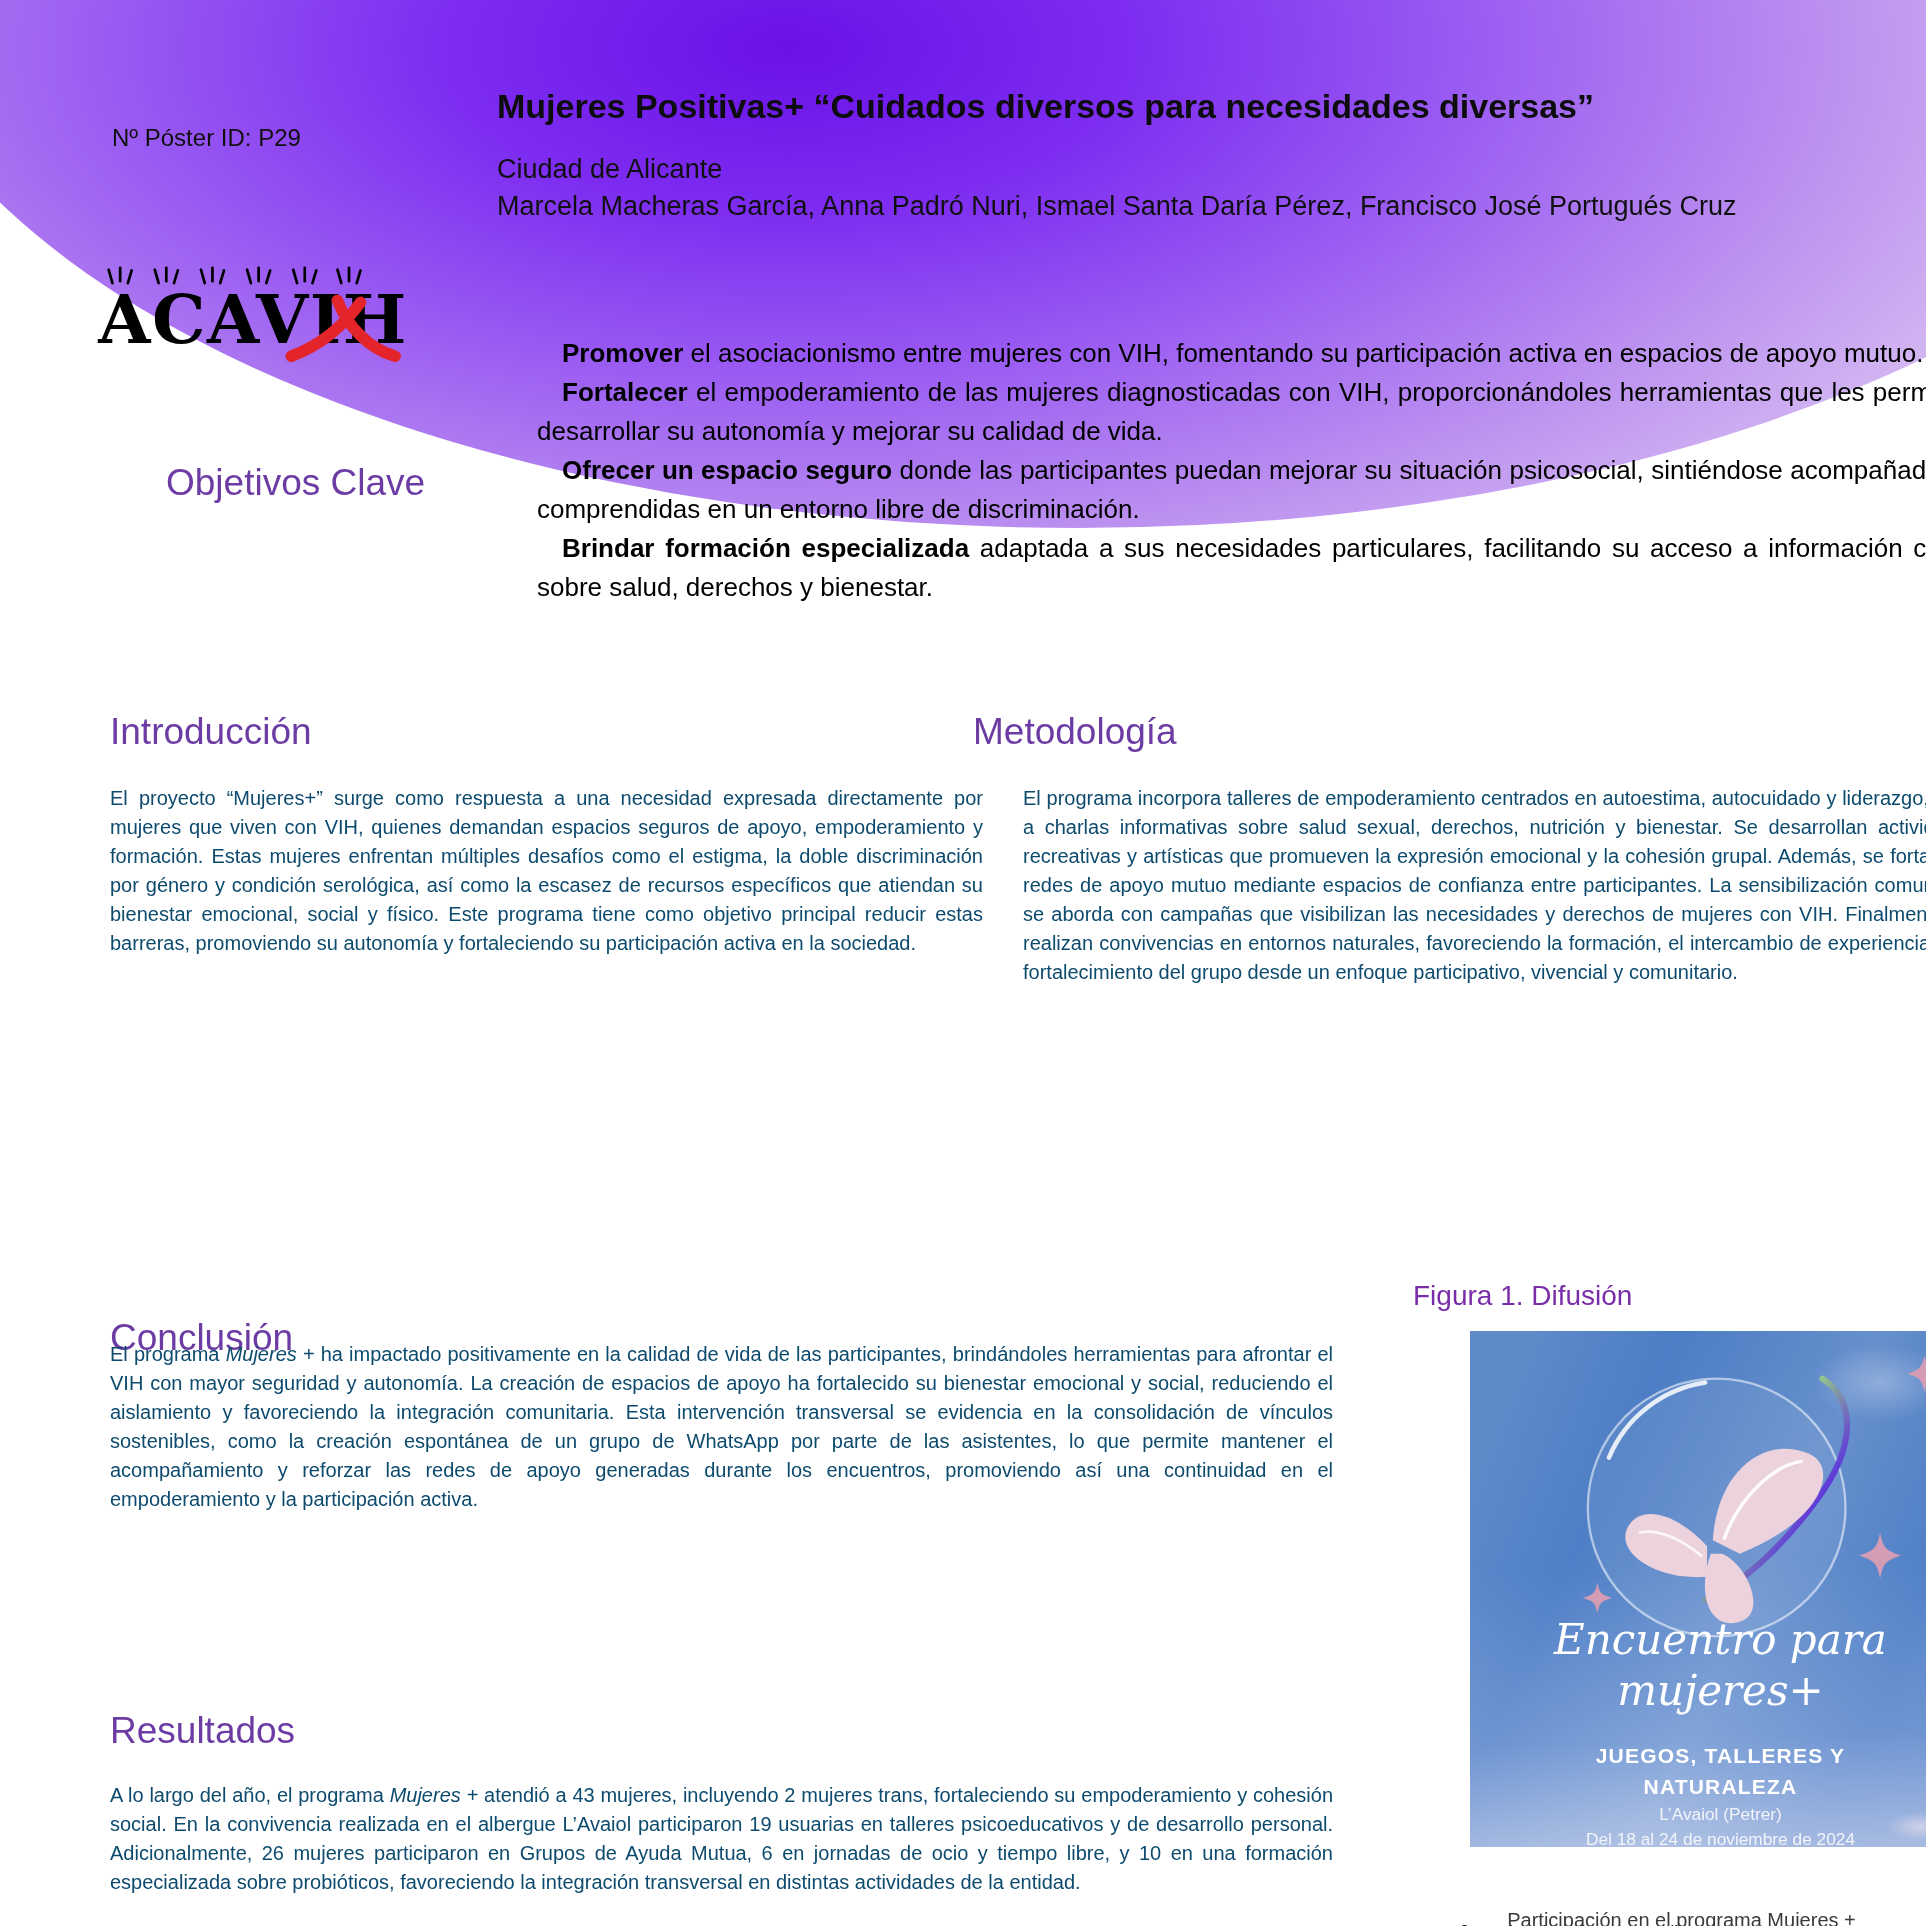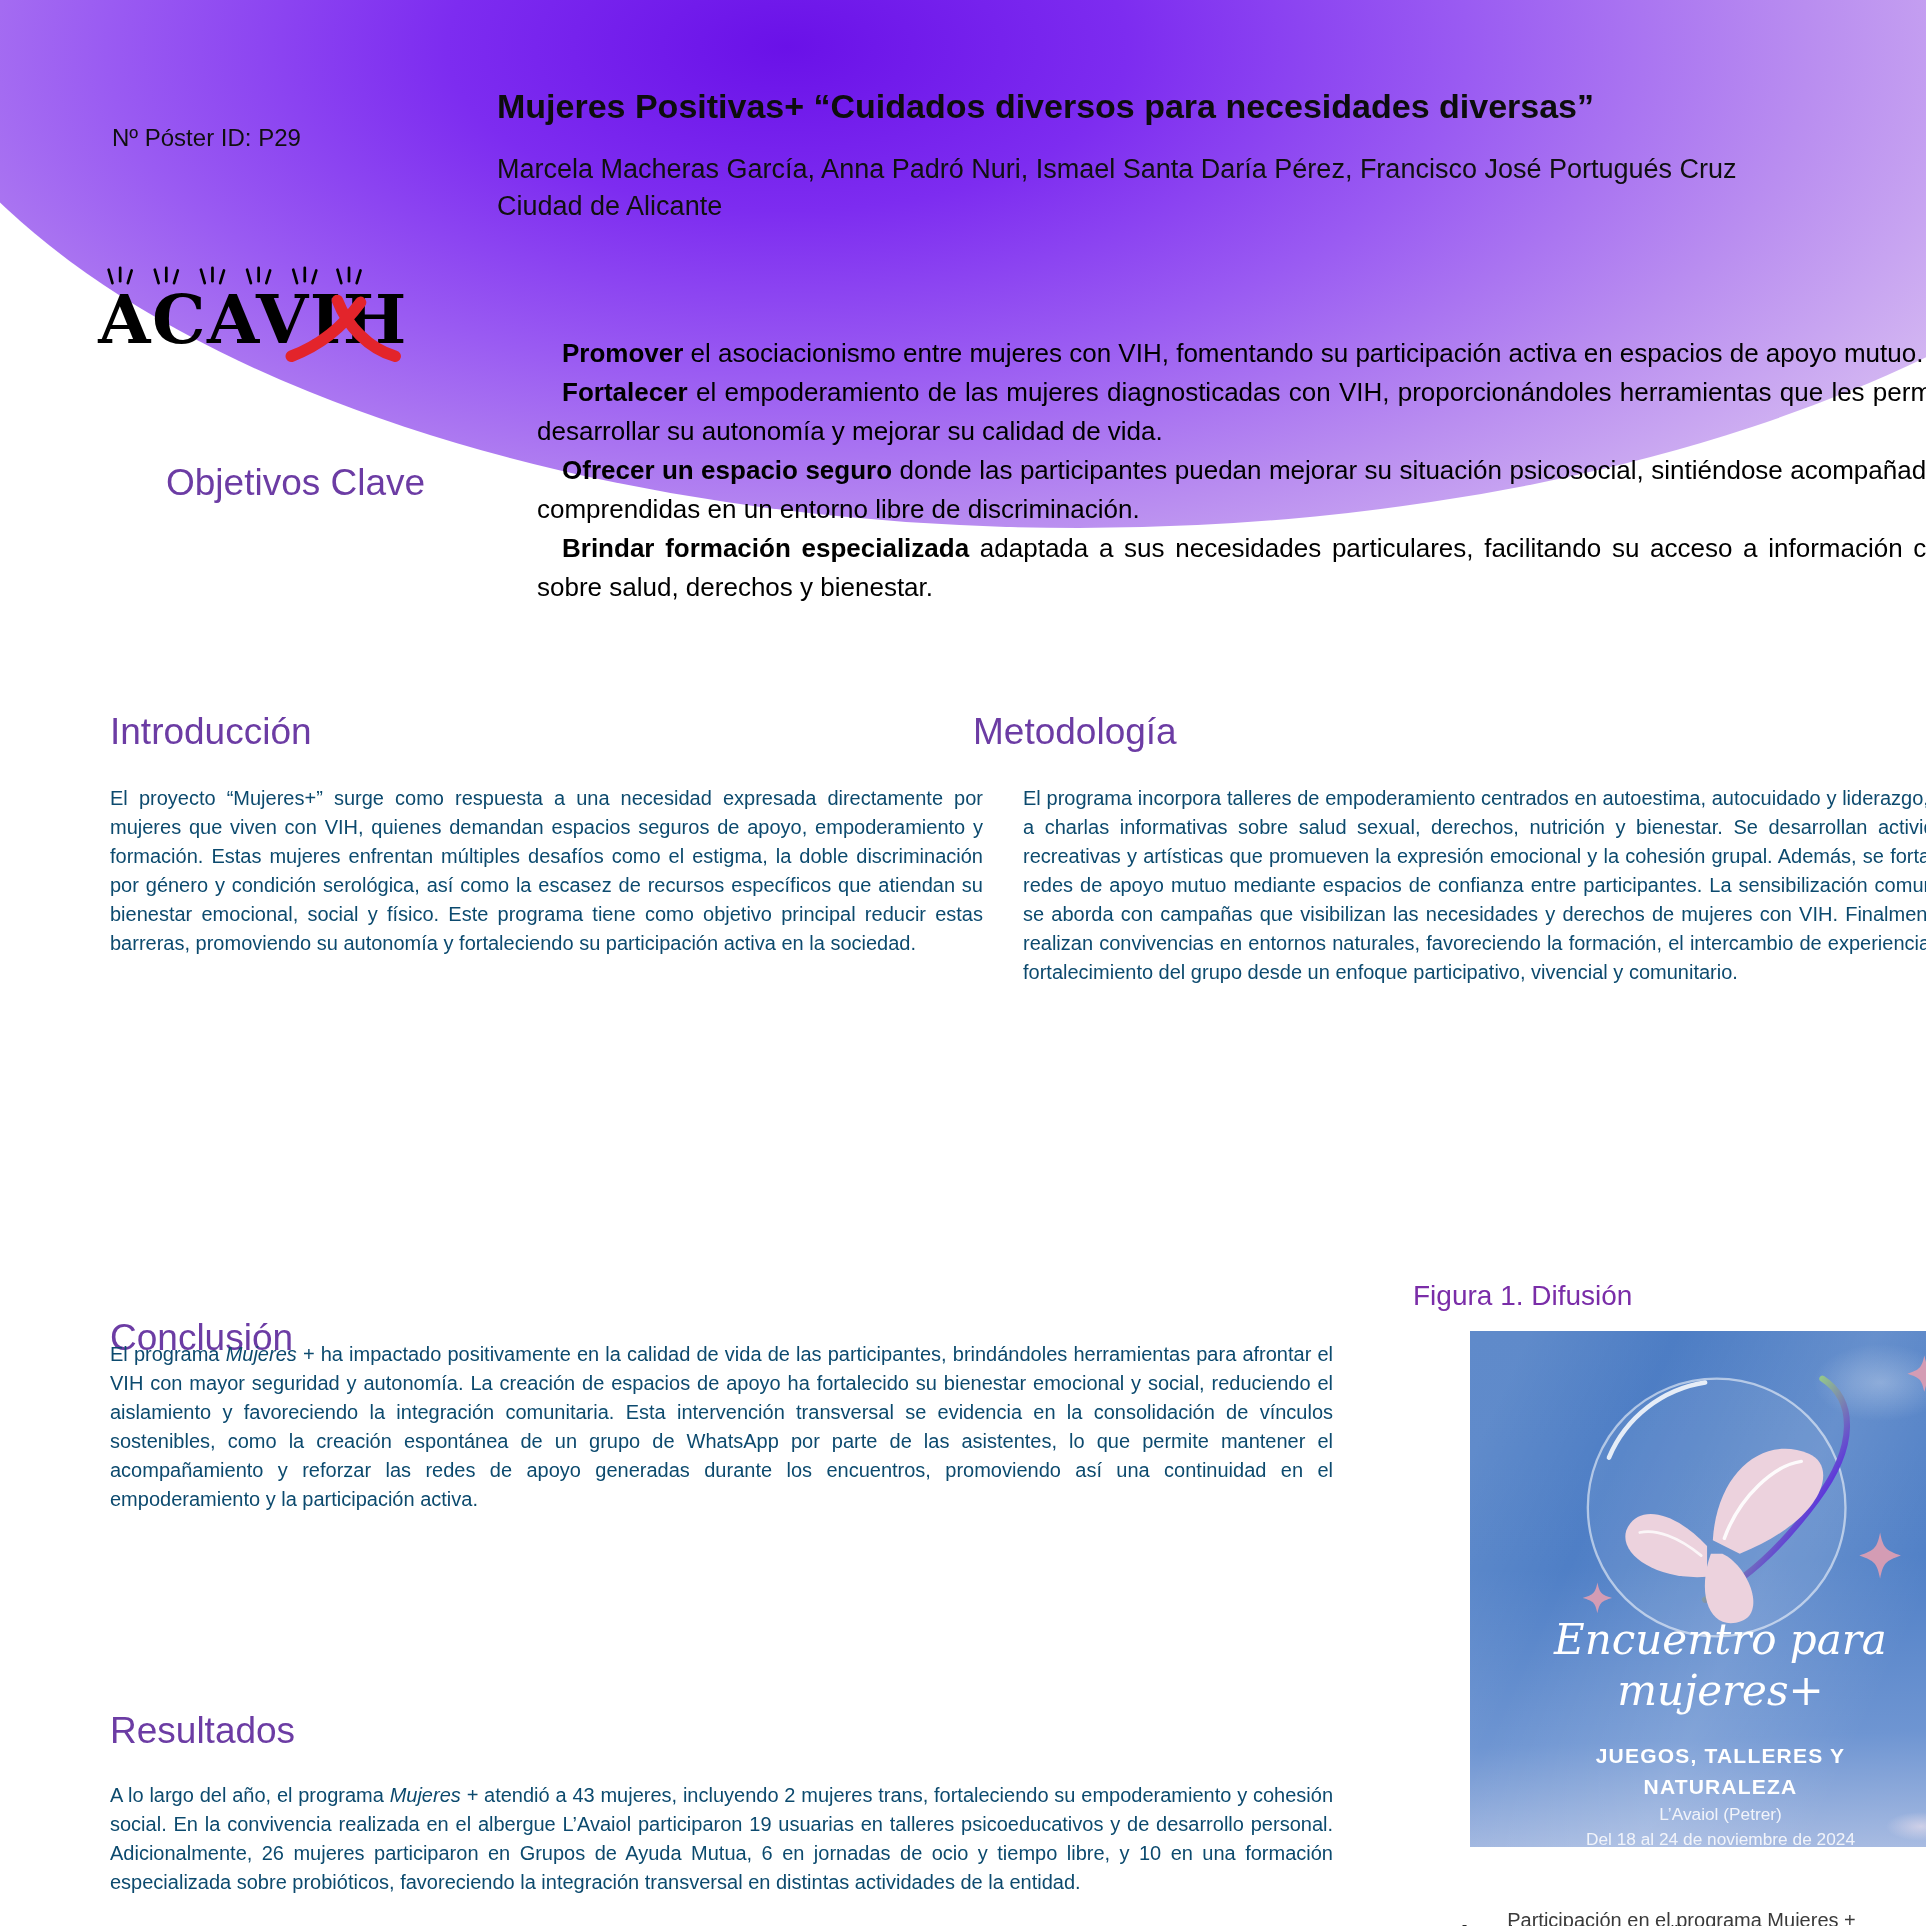--- a/index.html
+++ b/index.html
@@ -45,22 +45,22 @@
 </style>
 </head>
 <body>
 
 <div id="poster">
 
   <div class="header-ellipse"></div>
   <div class="poster-id">Nº Póster ID: P29</div>
   <div class="main-title">Mujeres Positivas+ “Cuidados diversos para necesidades diversas”</div>
   <div class="authors-block">
+    <div>Ciudad de Alicante</div>
     <div>Marcela Macheras García, Anna Padró Nuri, Ismael Santa Daría Pérez, Francisco José Portugués Cruz</div>
-    <div>Ciudad de Alicante</div>
   </div>
 
   <div class="logo-box">
     <svg width="316" height="100" viewBox="0 0 820 260">
       <g stroke="#000" stroke-width="7" stroke-linecap="round">
         <path d="M55,55 L45,20"></path>
           <path d="M75,50 L75,15"></path>
           <path d="M95,55 L105,22"></path>
         <path d="M175,55 L165,20"></path>
           <path d="M195,50 L195,15"></path>

